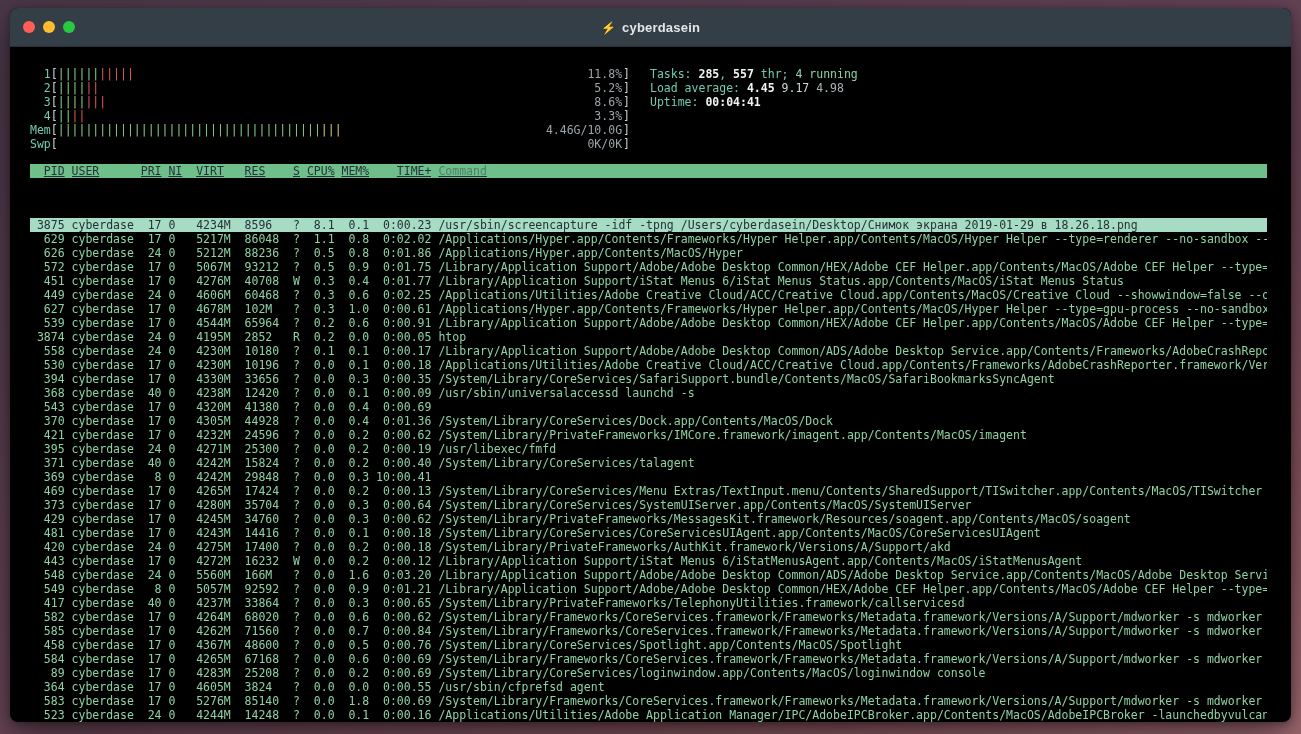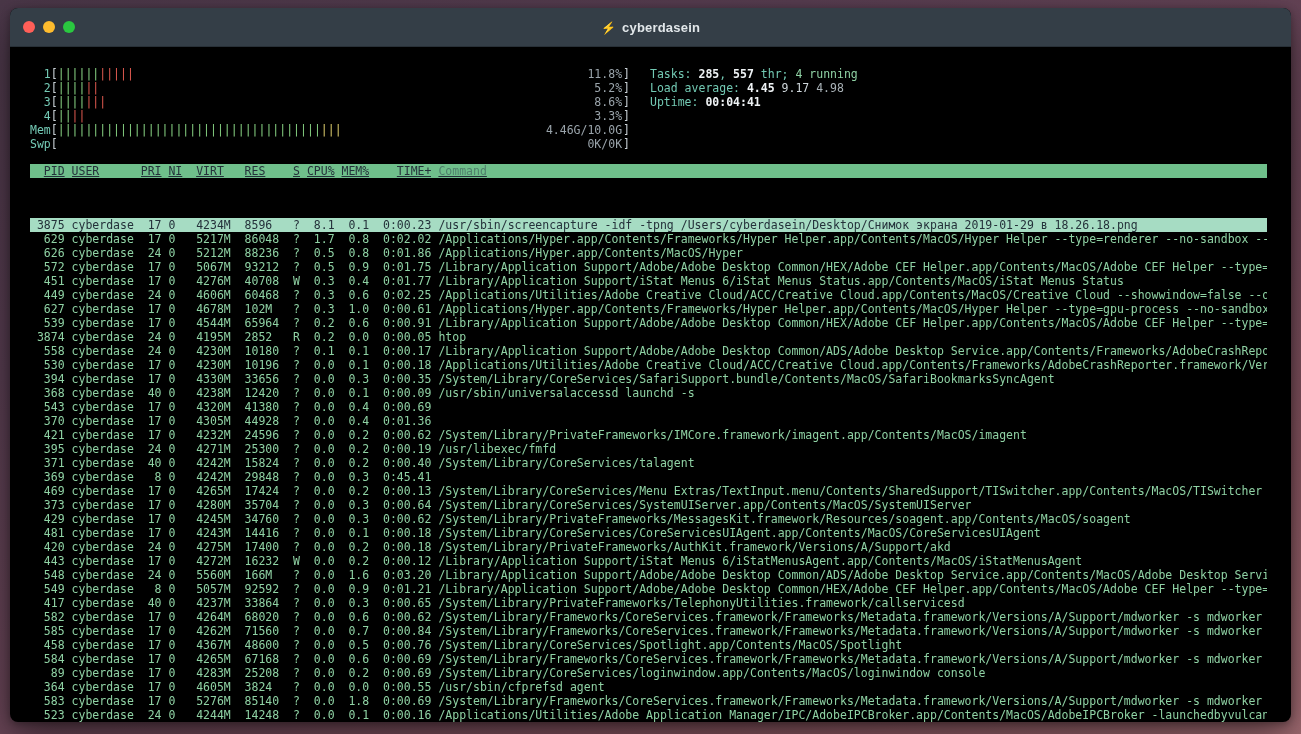--- a/index.html
+++ b/index.html
@@ -146,21 +146,21 @@
           <span class="cmd">/usr/sbin/screencapture -idf -tpng /Users/cyberdasein/Desktop/Снимок экрана 2019-01-29 в 18.26.18.png</span>
         </div>
         <div class="proc-row">
           <span class="cell w0">629</span>
           <span class="cell w1">cyberdase</span>
           <span class="cell w2">17</span>
           <span class="cell w3">0</span>
           <span class="cell w4">5217M</span>
           <span class="cell w5">86048</span>
           <span class="cell w6">?</span>
-          <span class="cell w7">1.7</span>
+          <span class="cell w7">1.1</span>
           <span class="cell w8">0.8</span>
           <span class="cell w9">0:02.02</span>
           <span class="cmd">/Applications/Hyper.app/Contents/Frameworks/Hyper Helper.app/Contents/MacOS/Hyper Helper --type=renderer --no-sandbox --</span>
         </div>
         <div class="proc-row">
           <span class="cell w0">626</span>
           <span class="cell w1">cyberdase</span>
           <span class="cell w2">24</span>
           <span class="cell w3">0</span>
           <span class="cell w4">5212M</span>
@@ -317,20 +317,21 @@
           <span class="cell w0">370</span>
           <span class="cell w1">cyberdase</span>
           <span class="cell w2">17</span>
           <span class="cell w3">0</span>
           <span class="cell w4">4305M</span>
           <span class="cell w5">44928</span>
           <span class="cell w6">?</span>
           <span class="cell w7">0.0</span>
           <span class="cell w8">0.4</span>
           <span class="cell w9">0:01.36</span>
+          <span class="cmd">/System/Library/CoreServices/Dock.app/Contents/MacOS/Dock</span>
         </div>
         <div class="proc-row">
           <span class="cell w0">421</span>
           <span class="cell w1">cyberdase</span>
           <span class="cell w2">17</span>
           <span class="cell w3">0</span>
           <span class="cell w4">4232M</span>
           <span class="cell w5">24596</span>
           <span class="cell w6">?</span>
           <span class="cell w7">0.0</span>
@@ -367,21 +368,21 @@
         <div class="proc-row">
           <span class="cell w0">369</span>
           <span class="cell w1">cyberdase</span>
           <span class="cell w2">8</span>
           <span class="cell w3">0</span>
           <span class="cell w4">4242M</span>
           <span class="cell w5">29848</span>
           <span class="cell w6">?</span>
           <span class="cell w7">0.0</span>
           <span class="cell w8">0.3</span>
-          <span class="cell w9">0:45.41</span>
+          <span class="cell w9">10:00.41</span>
         </div>
         <div class="proc-row">
           <span class="cell w0">469</span>
           <span class="cell w1">cyberdase</span>
           <span class="cell w2">17</span>
           <span class="cell w3">0</span>
           <span class="cell w4">4265M</span>
           <span class="cell w5">17424</span>
           <span class="cell w6">?</span>
           <span class="cell w7">0.0</span>

